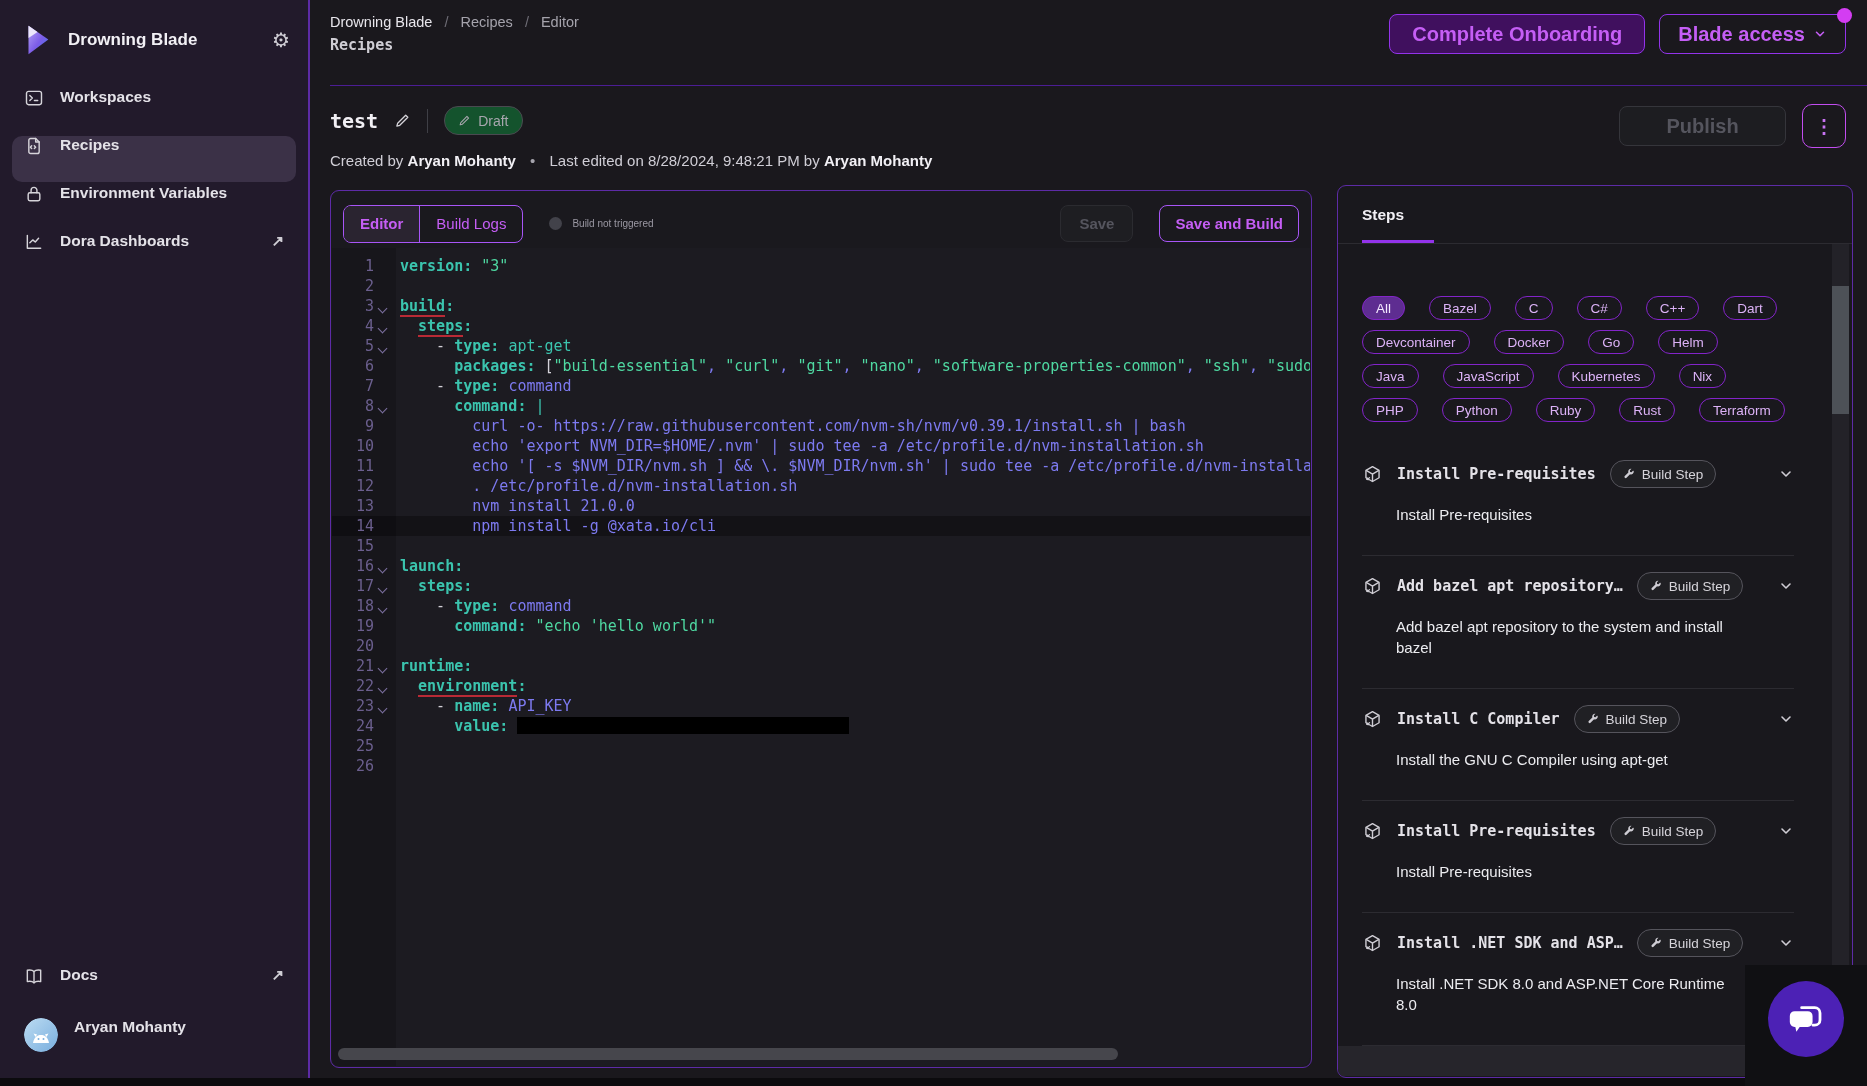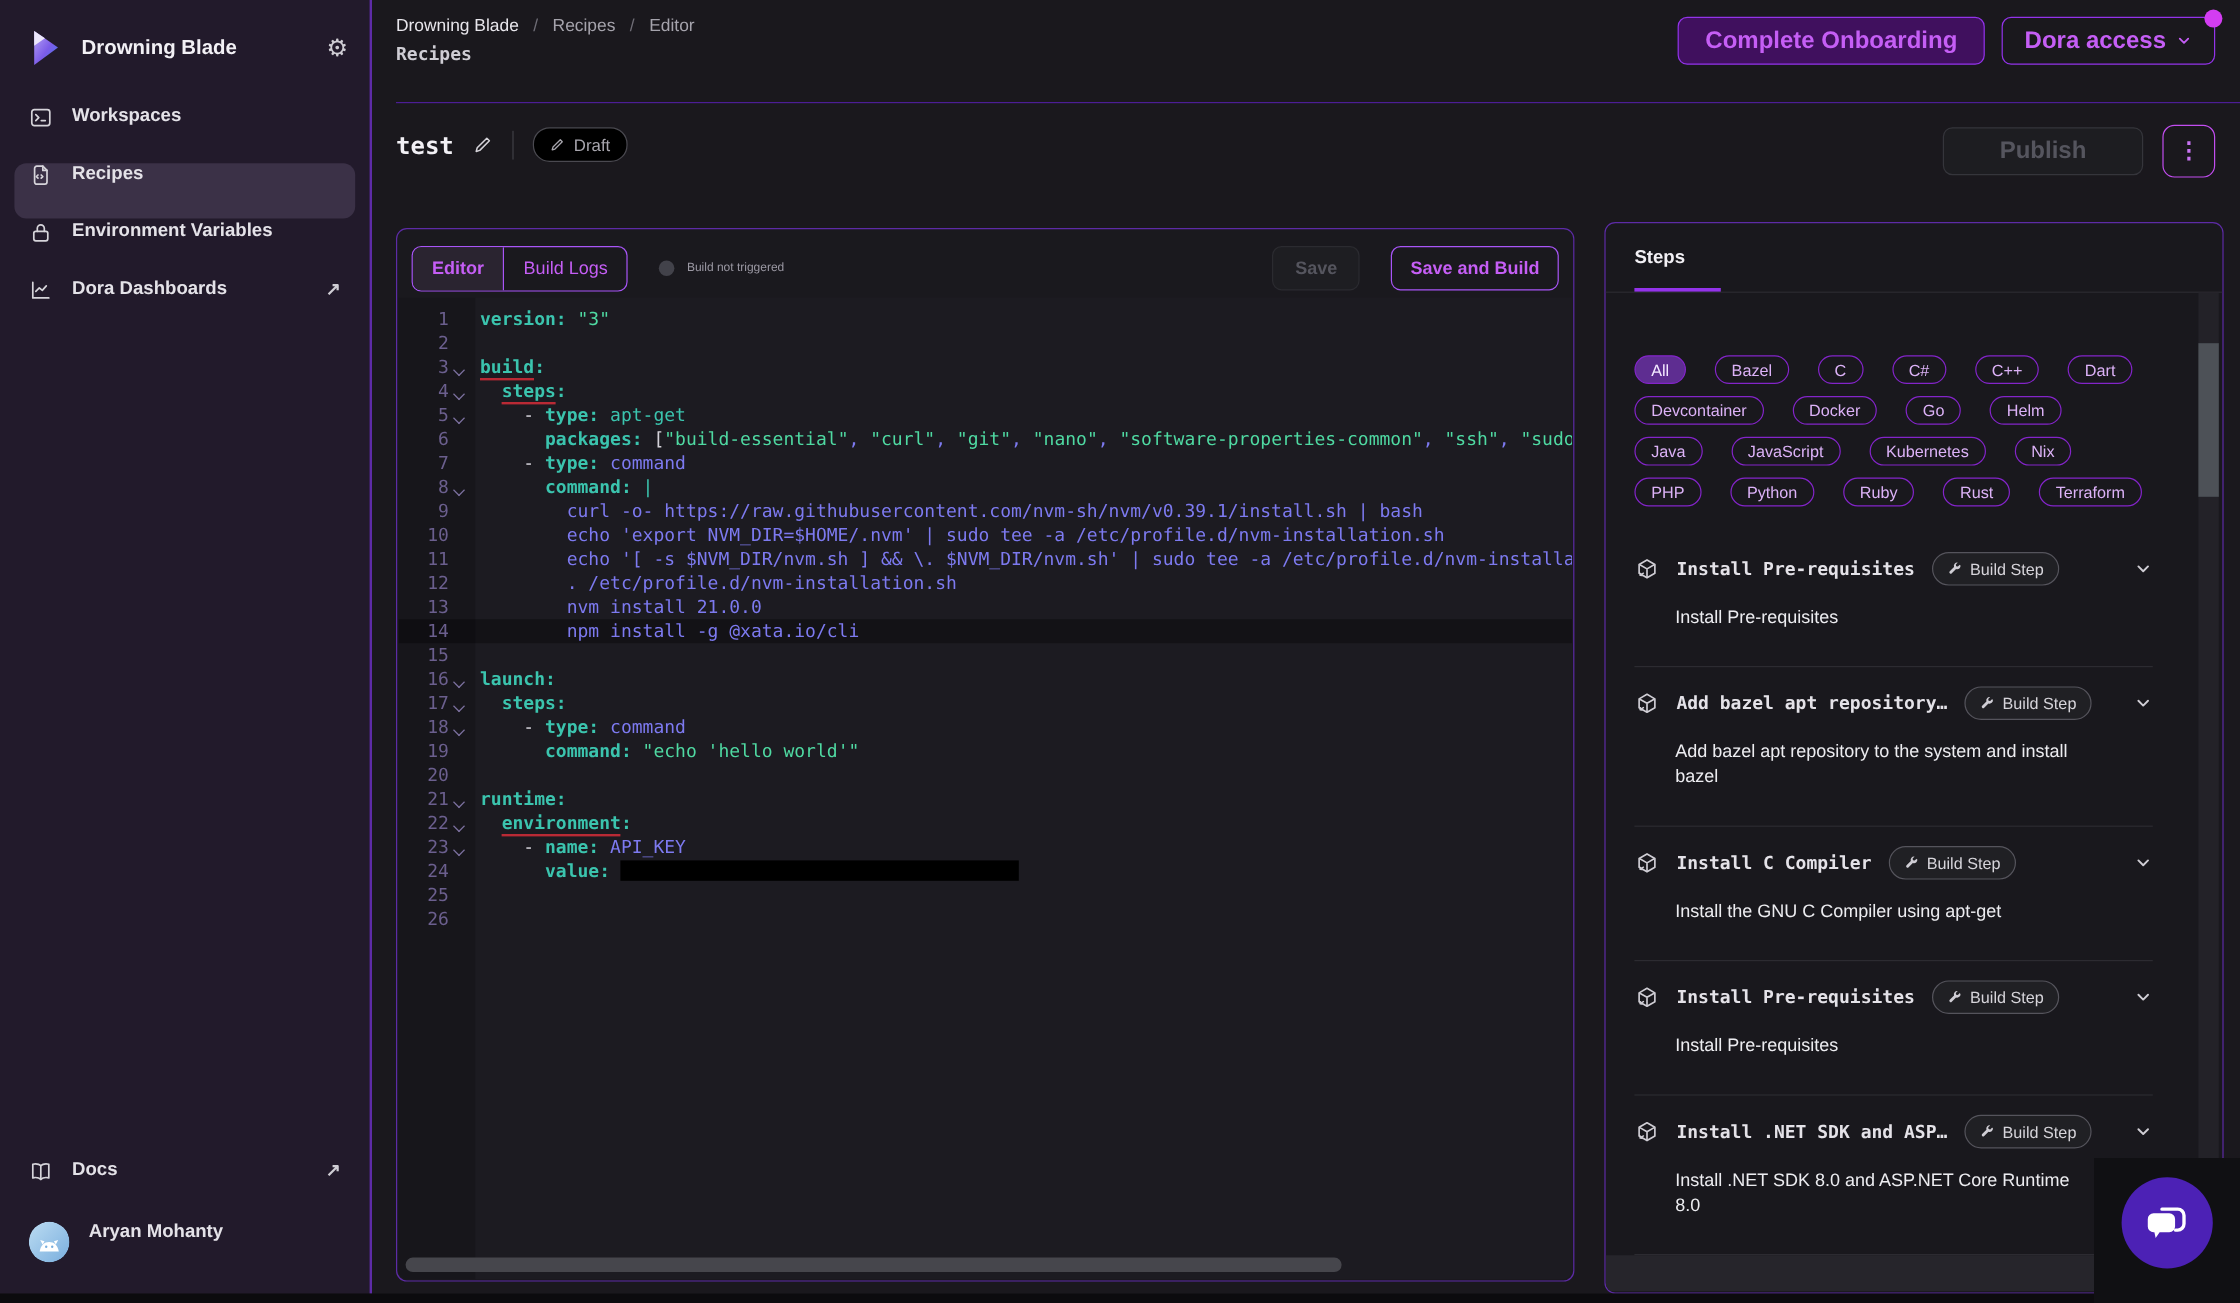--- a/index.html
+++ b/index.html
@@ -35,21 +35,21 @@
              display:flex;align-items:center;gap:8px;}
   #btn-quick .qa-dot{position:absolute;top:-7px;right:-7px;width:15px;height:15px;border-radius:50%;background:#d33df2;}
   #header-divider{position:absolute;left:330px;right:0;top:85px;height:1px;background:#4c1d95;}
 
   
   #title-row{position:absolute;left:330px;top:106px;display:flex;align-items:center;gap:16px;}
   #recipe-name{font-size:20px;font-weight:bold;color:#f2f0f5;}
   .icon-btn{background:none;border:none;padding:0;cursor:pointer;display:flex;align-items:center;}
   .vsep{width:1px;height:24px;background:#3f3f46;}
   #draft-badge{display:flex;align-items:center;gap:7px;height:27px;padding:0 13px;border:1px solid #4a4950;
-               border-radius:14px;background:#000000;color:#a8a6ae;font-size:14px;}
+               border-radius:14px;background:#14532d;color:#a8a6ae;font-size:14px;}
   #title-actions{position:absolute;right:21px;top:104px;display:flex;gap:16px;align-items:center;}
   #btn-publish{width:167px;height:40px;border:1px solid #35353b;background:#1d1d21;color:#55555e;border-radius:8px;}
   #btn-kebab{width:44px;height:44px;border:1.5px solid #c24df0;border-radius:10px;background:transparent;
              color:#c873f2;font-size:19px;font-weight:bold;line-height:1;}
   #byline{position:absolute;left:330px;top:152px;font-size:15px;color:#d0ced6;}
   #byline b{color:#f2f0f5;}
   #byline .dot{margin:0 10px;color:#a5a3ac;}
 
   
   #editor-panel{position:absolute;left:330px;top:190px;width:980px;height:876px;background:#1a191e;
@@ -223,21 +223,21 @@
     <span class="bc-sep">/</span>
     <span>Recipes</span>
     <span class="bc-sep">/</span>
     <span>Editor</span>
   </div>
   <div id="page-subtitle" class="mono">Recipes</div>
 
   <div id="header-actions">
     <button class="btn" id="btn-onboarding">Complete Onboarding</button>
     <button class="btn" id="btn-quick">
-      <span>Dora access</span>
+      <span>Blade access</span>
       <span style="display:flex;">
         <svg width="14" height="14" viewBox="0 0 24 24" fill="none" stroke="#c55ef5" stroke-width="2.6" stroke-linecap="round" stroke-linejoin="round">
             <polyline points="6 9 12 15 18 9"></polyline>
           </svg>
       </span>
       <span class="qa-dot"></span>
     </button>
   </div>
   <div id="header-divider"></div>
 
@@ -252,20 +252,27 @@
     <span id="draft-badge">
       <svg width="13" height="13" viewBox="0 0 24 24" fill="none" stroke="#a8a6ae" stroke-width="2" stroke-linejoin="round">
           <path d="M4 20l1.2-4.2L16.5 4.5l3 3L8.2 18.8 4 20z"></path>
         </svg>
       <span>Draft</span>
     </span>
   </div>
   <div id="title-actions">
     <button class="btn" id="btn-publish">Publish</button>
     <button id="btn-kebab">⋮</button>
+  </div>
+  <div id="byline">
+    <span>Created by</span>
+    <b>Aryan Mohanty</b>
+    <span class="dot">•</span>
+    <span>Last edited on 8/28/2024, 9:48:21 PM by</span>
+    <b>Aryan Mohanty</b>
   </div>
 
   <section id="editor-panel">
     <div id="editor-toolbar">
       <div id="tab-group">
         <span class="seg-tab active">Editor</span>
         <span class="seg-tab">Build Logs</span>
       </div>
       <div id="build-status">
         <span class="status-dot"></span>

